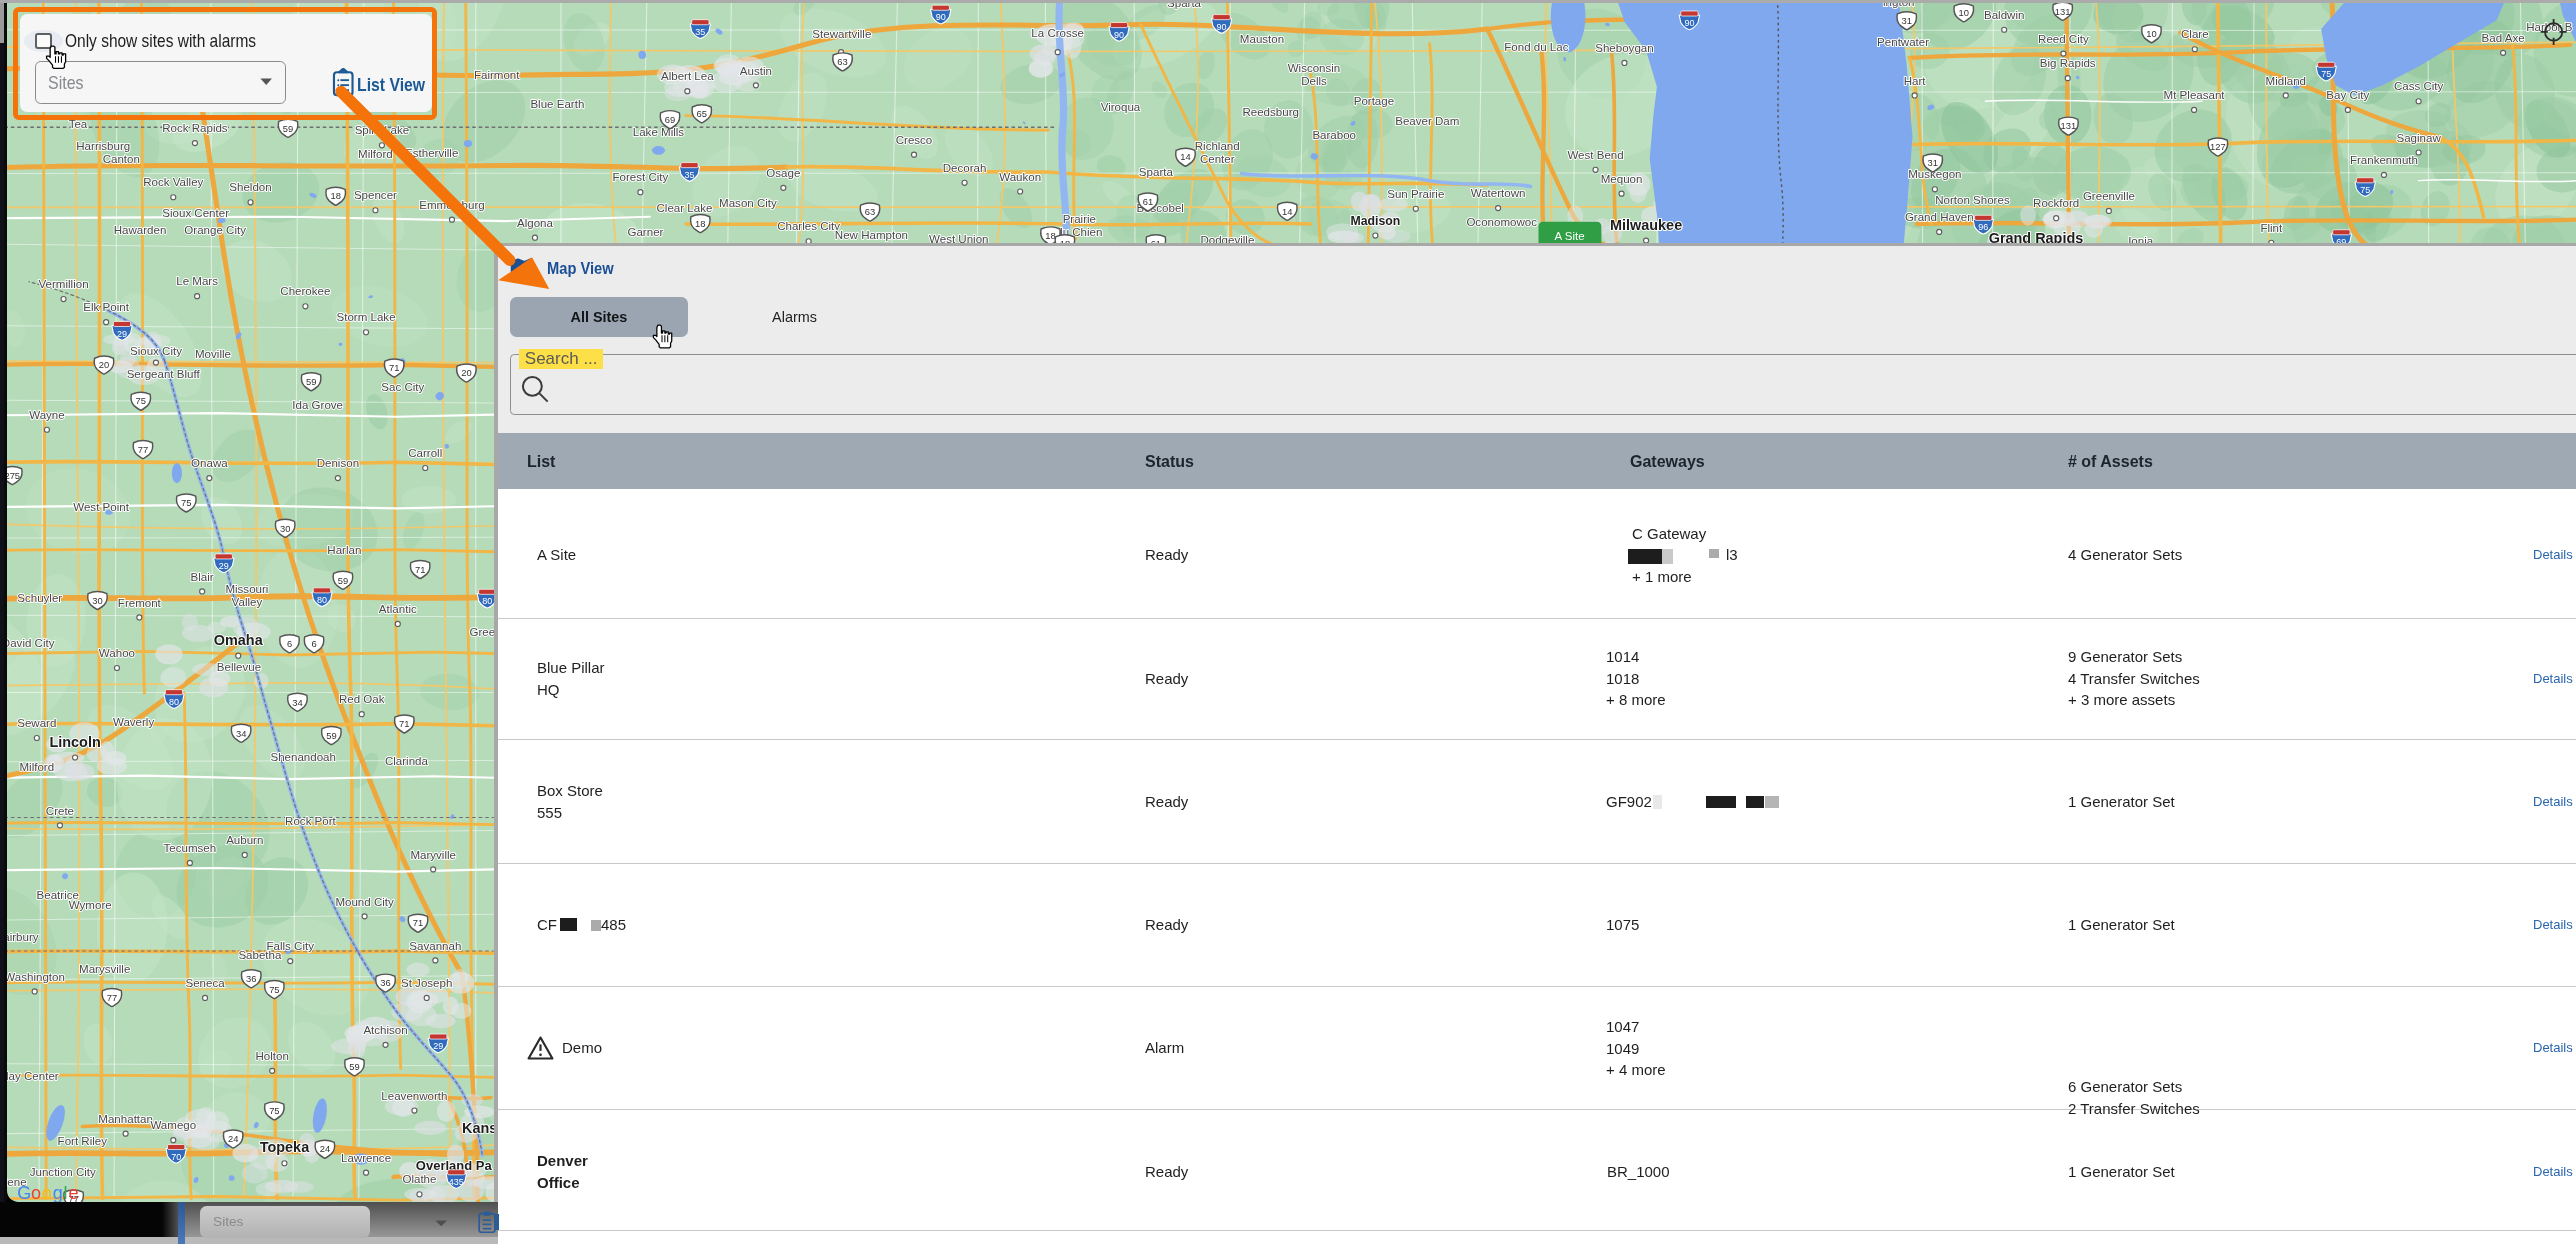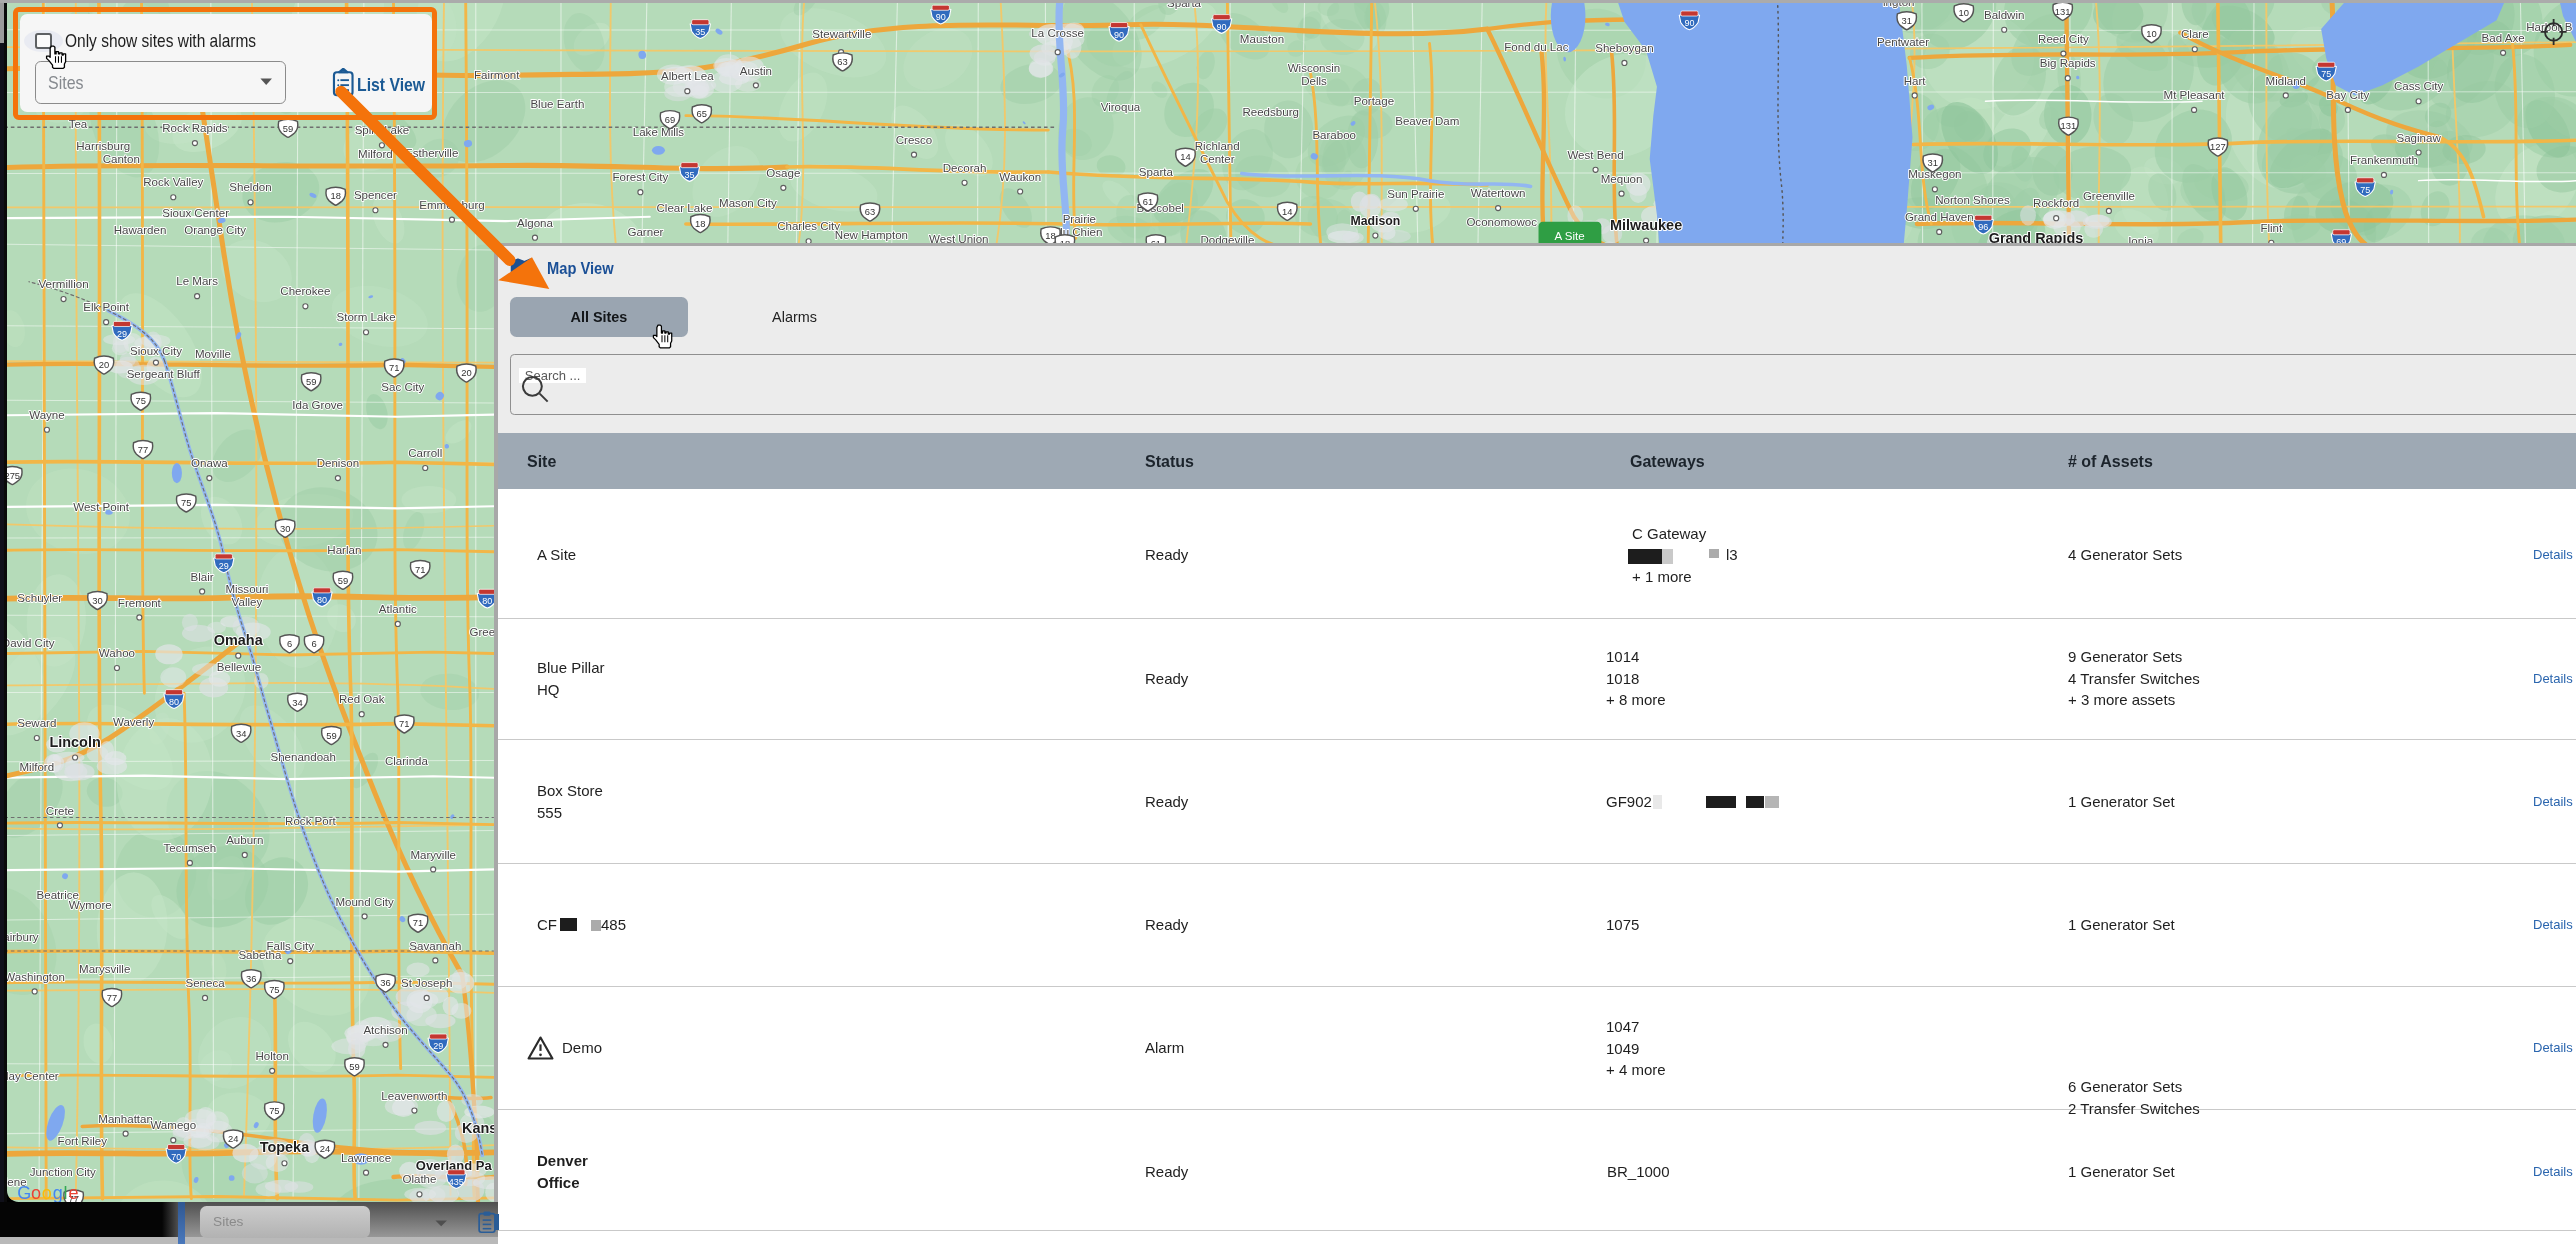--- a/index.html
+++ b/index.html
@@ -1174,28 +1174,28 @@
   <svg class="abs" style="left:510px;top:258px" width="21.7" height="19.5" viewBox="0 0 30 27">
       <path d="M2 5 L11 1.5 L20 5 L28 1.5 L28 21 L20 25 L11 21 L2 25 Z" fill="#1b5193" stroke="#1b5193" stroke-width="2" stroke-linejoin="round"></path>
     </svg>
   <div class="abs" style="left:547px;top:258px;font-size:17.3px;font-weight:bold;color:#1a4f96;white-space:nowrap;transform:scaleX(0.85);transform-origin:0 0;">Map View</div>
 
   <div class="abs" style="left:510px;top:297px;width:178px;height:40px;background:#9aa5b1;border-radius:6.5px;"></div>
   <div class="abs" style="left:510px;top:297px;width:178px;height:40px;line-height:40px;text-align:center;font-size:14.4px;font-weight:bold;color:#131619;">All Sites</div>
   <div class="abs" style="left:747px;top:297px;width:95px;height:40px;line-height:40px;text-align:center;font-size:14.4px;color:#222;">Alarms</div>
 
   <div class="abs" style="left:510px;top:354px;width:2079px;height:61px;border:0.7px solid #8f8f8f;border-radius:4.3px;"></div>
-  <div class="abs" style="left:519px;top:368px;font-size:13px;color:#5a5a5a;background:#ffffff;padding:0 5.8px;">Search ...</div>
+  <div class="abs" style="left:519px;top:349px;font-size:17px;color:#5a5a5a;background:#fde047;padding:0 5.8px;">Search ...</div>
   <svg class="abs" style="left:520px;top:374px" width="32" height="32" viewBox="0 0 44 44">
       <circle cx="17" cy="17" r="13" fill="none" stroke="#3a3a3a" stroke-width="2.8"></circle>
       <line x1="27" y1="27" x2="38" y2="38" stroke="#3a3a3a" stroke-width="2.8"></line>
     </svg>
 
   <div class="abs" style="left:498px;top:433px;width:2078px;height:56px;background:#9ea9b4;"></div>
-  <div class="abs" style="left:527px;top:451px;font-size:16px;font-weight:bold;color:#1c242c;line-height:21.7px;">Site</div>
+  <div class="abs" style="left:527px;top:451px;font-size:16px;font-weight:bold;color:#1c242c;line-height:21.7px;">List</div>
   <div class="abs" style="left:1145px;top:451px;font-size:16px;font-weight:bold;color:#1c242c;line-height:21.7px;">Status</div>
   <div class="abs" style="left:1606px;top:451px;font-size:16px;font-weight:bold;color:#1c242c;line-height:21.7px;margin-left:24px;">Gateways</div>
   <div class="abs" style="left:2068px;top:451px;font-size:16px;font-weight:bold;color:#1c242c;line-height:21.7px;"># of Assets</div>
   <div class="abs" style="left:498px;top:489px;width:2078px;height:755px;background:#fff;"></div>
   <div class="abs" style="left:498px;top:618px;width:2078px;height:0.7px;background:#c9c9c9;"></div>
   <div class="abs" style="left:498px;top:739px;width:2078px;height:0.7px;background:#c9c9c9;"></div>
   <div class="abs" style="left:498px;top:863px;width:2078px;height:0.7px;background:#c9c9c9;"></div>
   <div class="abs" style="left:498px;top:986px;width:2078px;height:0.7px;background:#c9c9c9;"></div>
   <div class="abs" style="left:498px;top:1109px;width:2078px;height:0.7px;background:#c9c9c9;"></div>
   <div class="abs" style="left:498px;top:1230px;width:2078px;height:0.7px;background:#c9c9c9;"></div>

